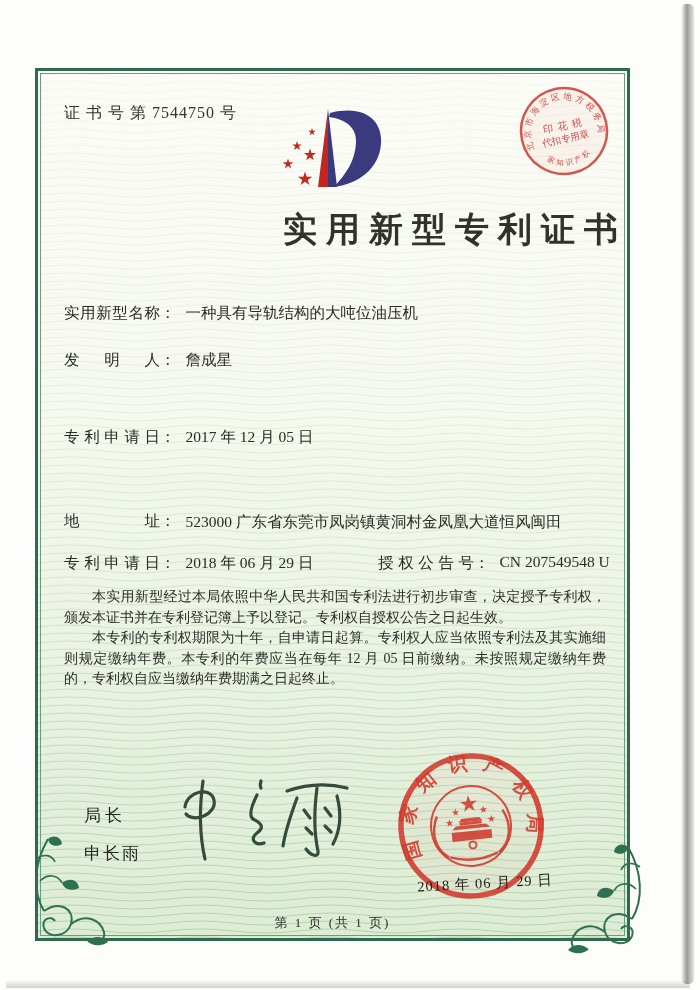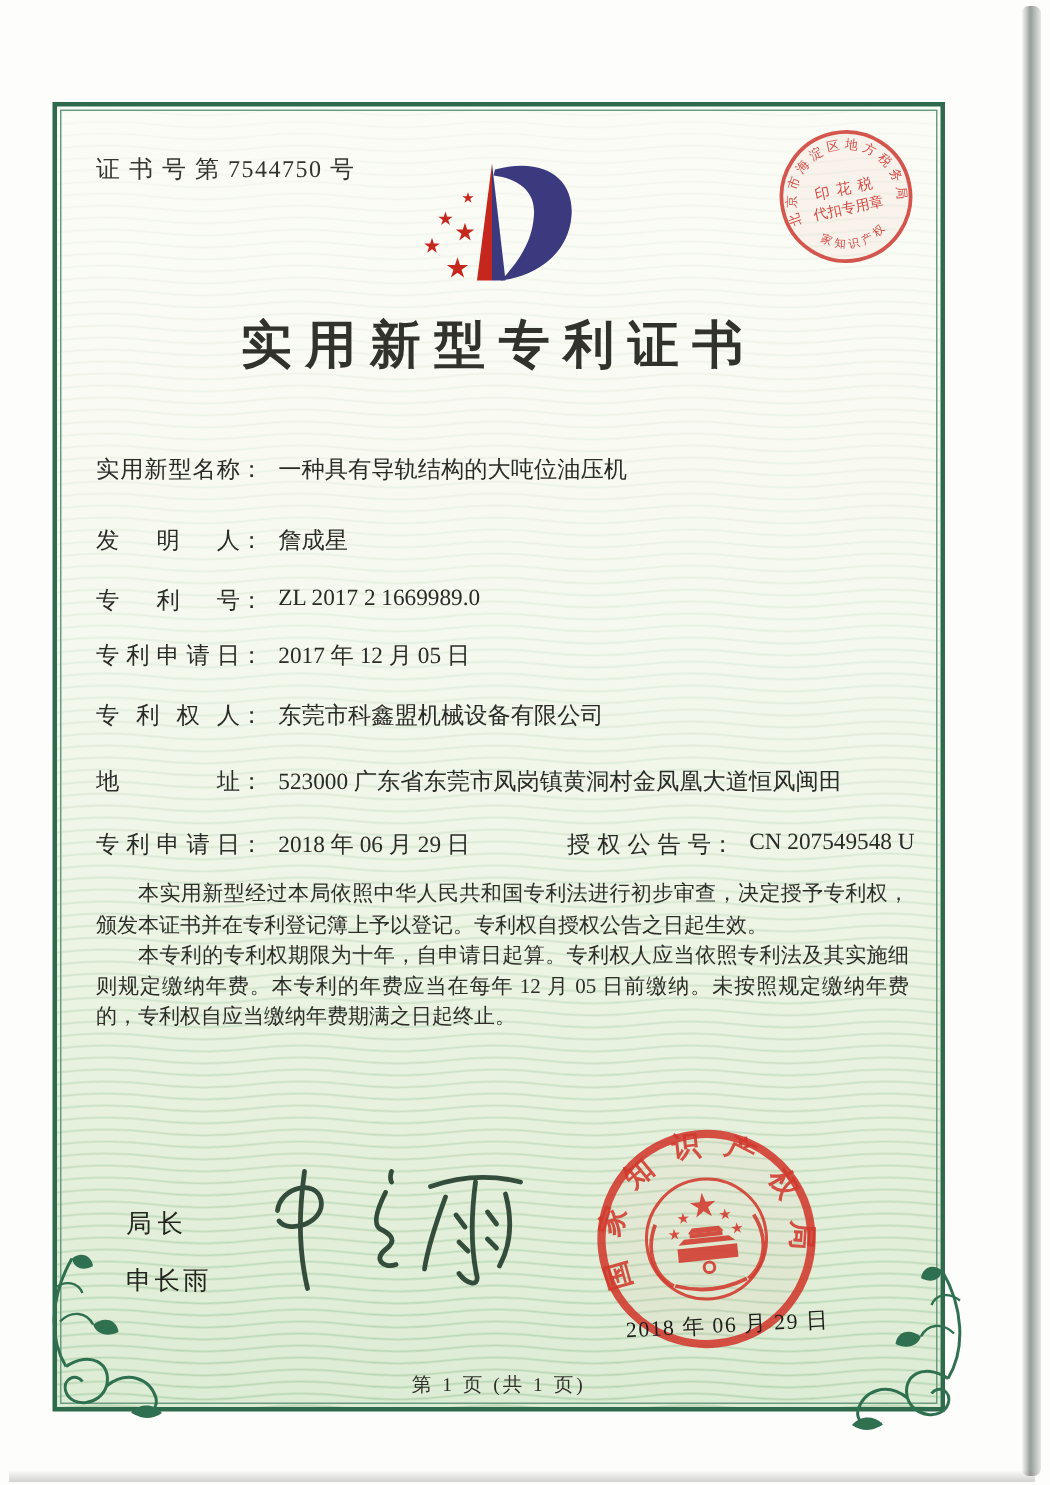--- a/index.html
+++ b/index.html
@@ -20,21 +20,21 @@
   .frame-inner { position:absolute; inset:2px; border:1px solid #6b9b80; pointer-events:none; }
   .waves { position:absolute; inset:0; width:100%; height:100%;
     opacity:.55;
     -webkit-mask-image:linear-gradient(180deg, rgba(0,0,0,.14) 0%, rgba(0,0,0,.30) 45%, rgba(0,0,0,.85) 100%);
     mask-image:linear-gradient(180deg, rgba(0,0,0,.14) 0%, rgba(0,0,0,.30) 45%, rgba(0,0,0,.85) 100%); }
 
   .cert-no { position:absolute; left:26px; top:32px; font-size:16px; letter-spacing:1px; color:#34342f; }
   .logo { position:absolute; left:245px; top:30px; }
   .tax-stamp { position:absolute; left:479px; top:13px; transform:rotate(-12deg); }
 
-  .title { position:absolute; left:0; top:136px; width:100%; text-align:center;
+  .title { position:absolute; left:0; top:136px; width:100%; text-align:right;
     font-size:34px; font-weight:bold; letter-spacing:9px; color:#32322d; }
 
   .row { position:absolute; left:26px; white-space:nowrap; font-size:15.5px; color:#2a2a26; }
   .lbl { display:inline-block; width:96px; text-align:justify; text-align-last:justify; vertical-align:top; }
   .colon { vertical-align:top; }
   .val { display:inline-block; margin-left:10px; vertical-align:top; }
   .val .vline { display:block; line-height:21px;text-align:center; }
   .grp2 { position:absolute; left:314px; top:0; white-space:nowrap; }
 
   .paras { position:absolute; left:26px; top:516px; width:542px; font-size:14px; line-height:20.5px;
@@ -109,28 +109,22 @@
     </svg>
 
     <div class="title">实用新型专利证书</div>
 
     <div class="row" style="top:279px">
       <span class="lbl">发明人</span><span class="colon">：</span><span class="val">詹成星</span>
     </div>
     <div class="row" style="top:232px">
       <span class="lbl">实用新型名称</span><span class="colon">：</span><span class="val">一种具有导轨结构的大吨位油压机</span>
     </div>
-    <div class="row" style="top:319px">
-      <span class="lbl">专利号</span><span class="colon">：</span><span class="val">ZL 2017 2 1669989.0</span>
-    </div>
     <div class="row" style="top:356px">
       <span class="lbl">专利申请日</span><span class="colon">：</span><span class="val">2017 年 12 月 05 日</span>
-    </div>
-    <div class="row" style="top:396px">
-      <span class="lbl">专利权人</span><span class="colon">：</span><span class="val">东莞市科鑫盟机械设备有限公司</span>
     </div>
     <div class="row" style="top:440px">
       <span class="lbl">地址</span><span class="colon">：</span><span class="val"><span class="vline">523000 广东省东莞市凤岗镇黄洞村金凤凰大道恒风闽田</span></span>
     </div>
     <div class="row" style="top:482px">
       <span class="lbl">专利申请日</span><span class="colon">：</span><span class="val">2018 年 06 月 29 日</span>
       <span class="grp2"><span class="lbl">授权公告号</span><span class="colon">：</span><span class="val">CN 207549548 U</span></span>
     </div>
 
     <div class="paras">

